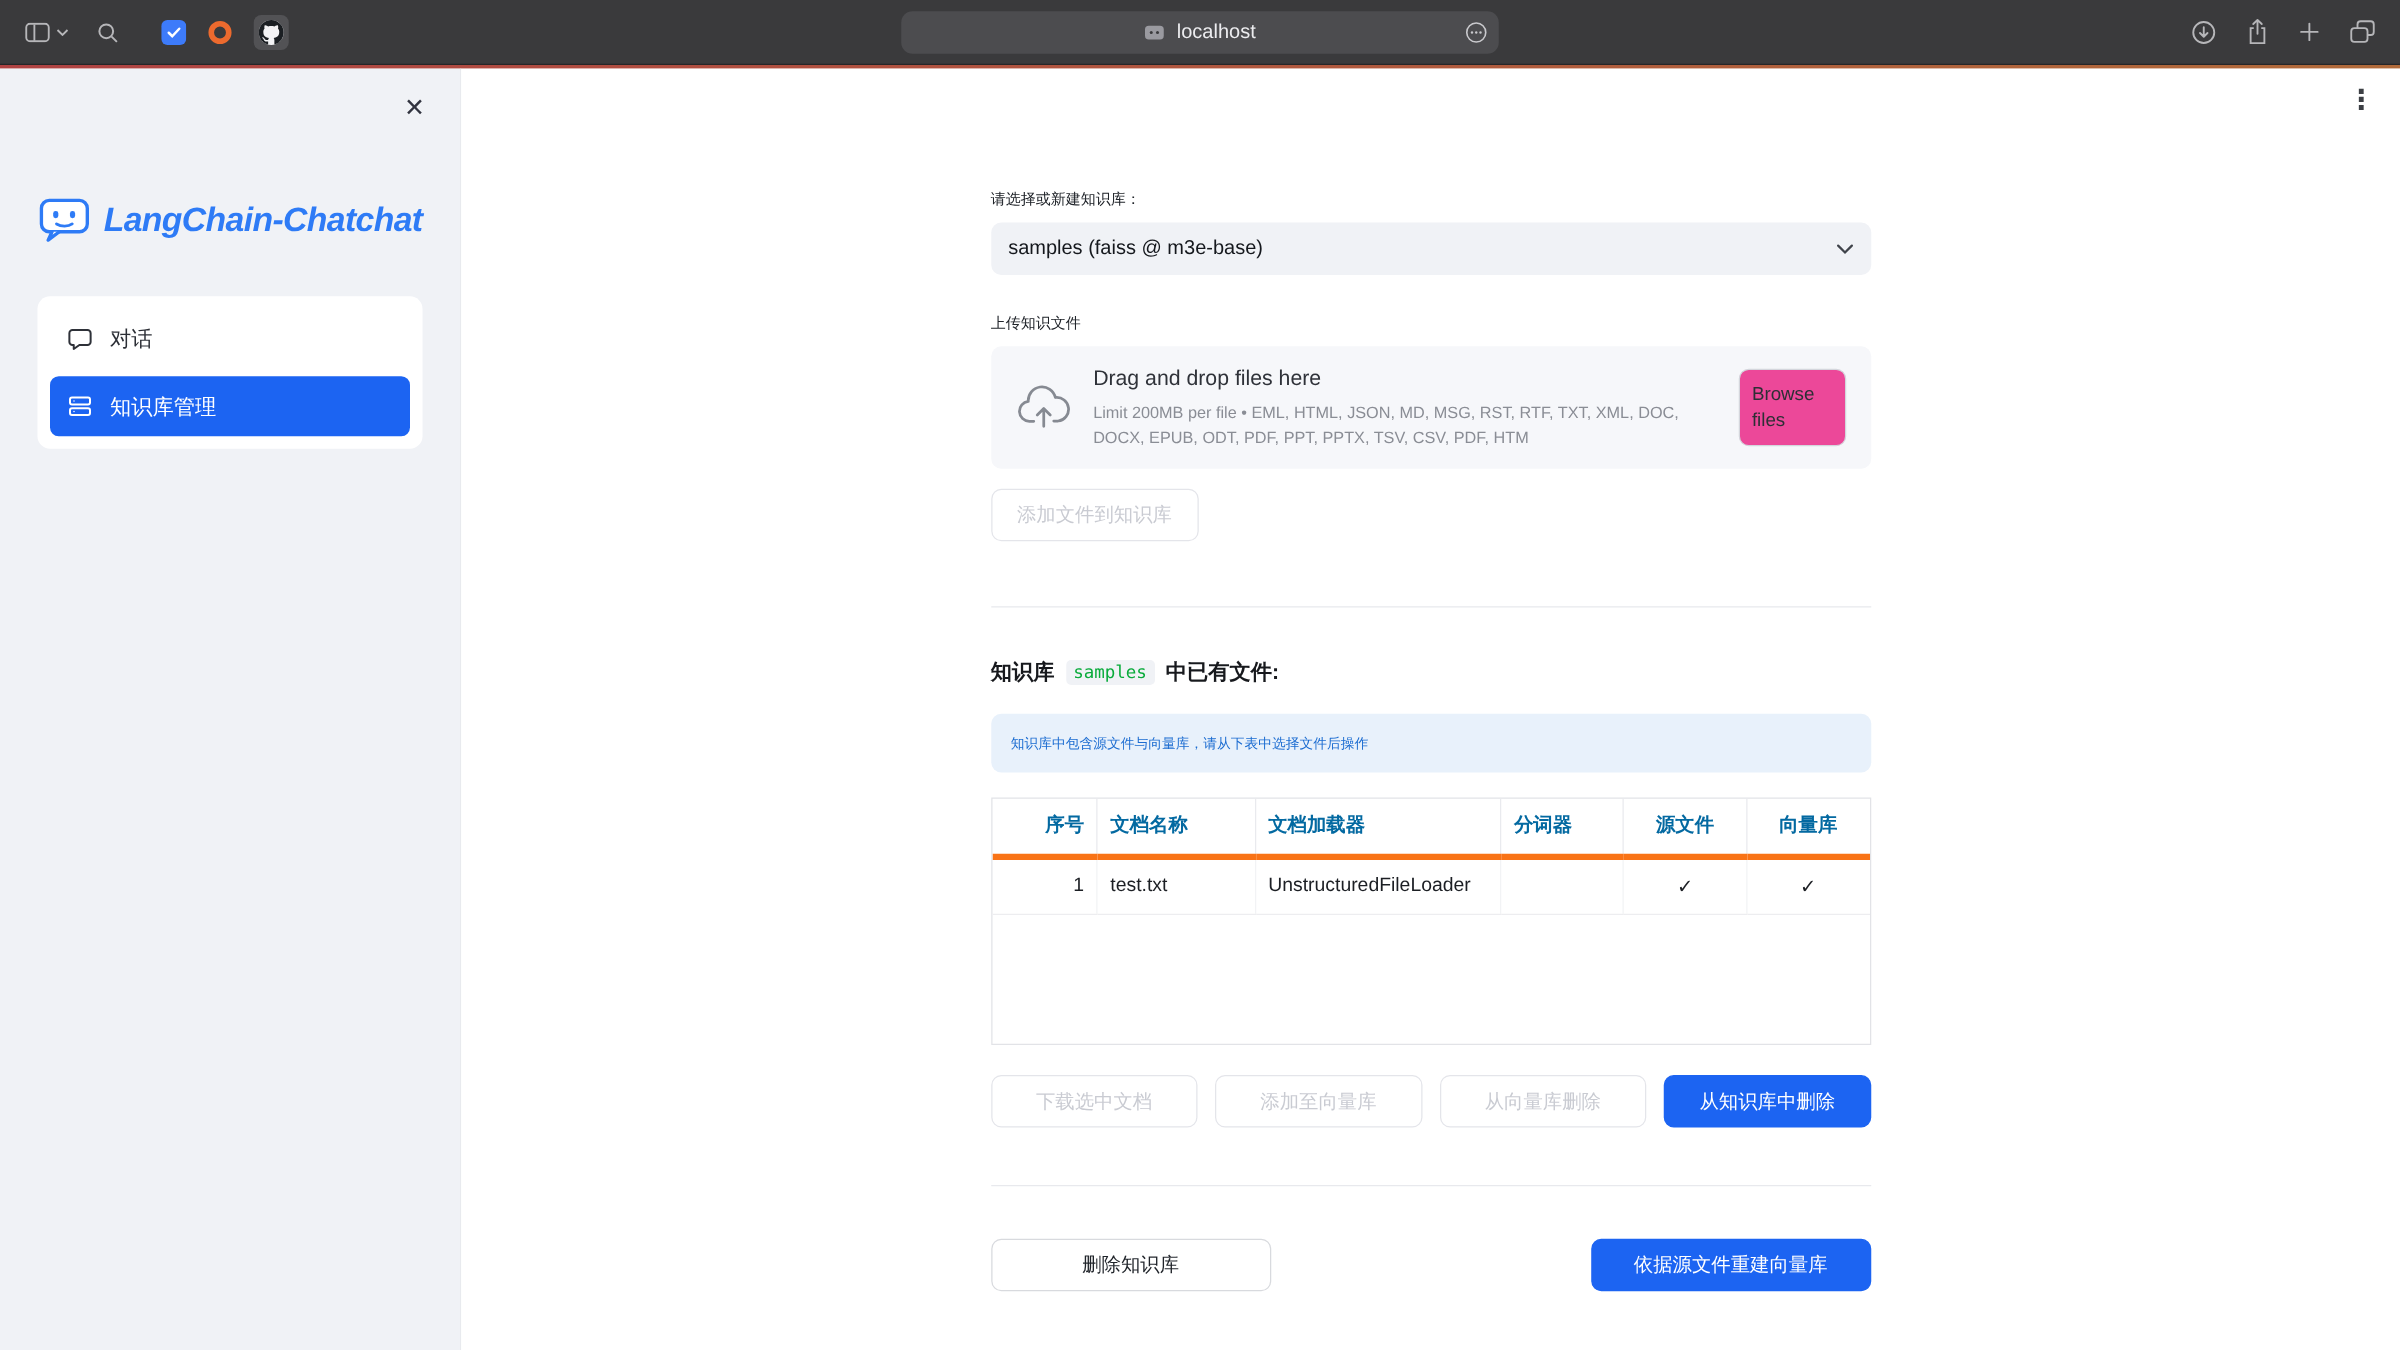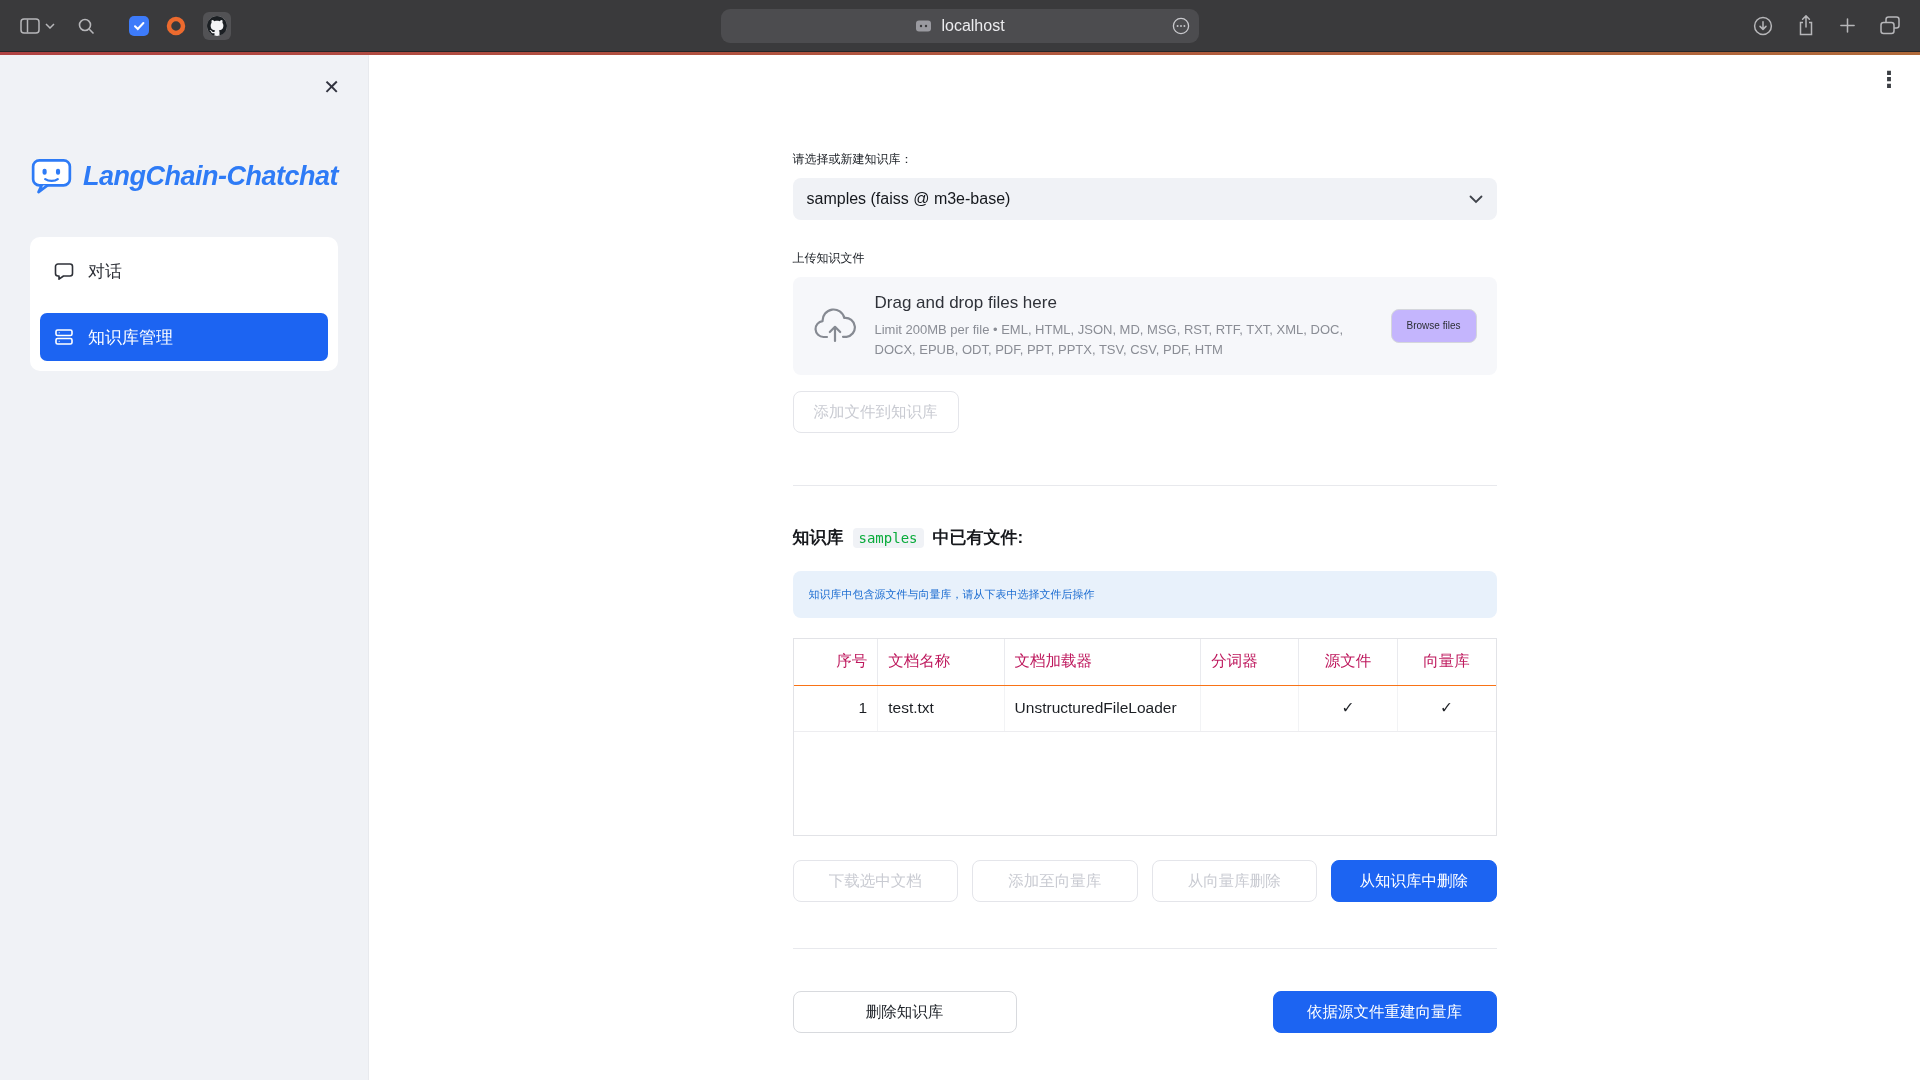--- a/index.html
+++ b/index.html
@@ -51,21 +51,21 @@
     font-size:20px; color:#31333f; line-height:1; cursor:pointer;
     padding:4px;
   }
   .logo-row { display:flex; align-items:center; gap:10px; margin-top:100px; }
   .logo-text {
     font-size:27px; font-weight:700; font-style:italic;
     color:var(--logo-blue); letter-spacing:-0.5px; white-space:nowrap;
   }
   .menu-card {
     margin-top:40px; background:#ffffff; border-radius:10px; padding:10px;
-    display:flex; flex-direction:column; gap:18px;
+    display:flex; flex-direction:column; gap:6px;
   }
   .menu-item {
     height:48px; border-radius:7px; display:flex; align-items:center;
     gap:14px; padding:0 14px; font-size:17px; color:#2c2f36; cursor:pointer;
   }
   .menu-item.active { background:var(--primary); color:#ffffff; }
 
   .main { flex:1; position:relative; background:#fff; }
   .kebab {
     position:absolute; top:14px; right:20px; font-size:22px; line-height:1;
@@ -83,22 +83,22 @@
   }
 
   .dropzone {
     background:#f6f7fa; border-radius:8px; padding:16px 20px;
     display:flex; align-items:center; gap:18px; min-height:96px;
   }
   .dz-text { flex:1; padding-right:8px; }
   .dz-title { font-size:17px; color:#2f3239; }
   .dz-limit { font-size:13px; color:#8a8d95; margin-top:7px; line-height:1.5; max-width:530px; }
   .browse-btn {
-    width:86px; background:#c4b5fd; border:1px solid #d4d6dc; border-radius:8px;
-    padding:9px 10px; font-size:10px; color:#2c2f35; text-align:center;
+    width:86px; background:#ec4899; border:1px solid #d4d6dc; border-radius:8px;
+    padding:9px 10px; font-size:15px; color:#2c2f35; text-align:left;
     line-height:1.4; cursor:pointer; font-family:inherit;
   }
 
   .btn { border-radius:8px; font-size:15.5px; font-family:inherit; cursor:pointer;
          display:flex; align-items:center; justify-content:center; }
   .btn.disabled { background:#fff; border:1px solid #e4e5ea; color:#c9cbd2; cursor:default; }
   .btn.primary  { background:var(--primary); border:1px solid var(--primary); color:#fff; }
   .btn.secondary{ background:#fff; border:1px solid #d8dade; color:#1f2329; }
 
   .add-btn { display:inline-flex; height:42px; padding:0 20px; margin-top:16px; }
@@ -117,22 +117,22 @@
 
   .info-banner {
     margin:22px 0 20px; background:#e8f1fb; color:#1b6cd1;
     border-radius:8px; padding:16px; font-size:11px;
   }
 
   .table-wrap { border:1px solid #e2e3e7; height:198px; overflow:hidden; background:#fff; }
   table.kb-table { width:100%; border-collapse:collapse; table-layout:fixed;
     font-size:15.5px; color:#1c1f24; }
   .kb-table th {
-    font-weight:400; color:#be185d; height:46px; padding:0 10px;
-    border-left:1px solid #e9eaee; border-bottom:1px solid #f97316;
+    font-weight:700; color:#0369a1; height:46px; padding:0 10px;
+    border-left:1px solid #e9eaee; border-bottom:5px solid #f97316;
     text-align:left; white-space:nowrap;
   }
   .kb-table td {
     height:46px; padding:0 10px; border-left:1px solid #f2f3f5;
     border-bottom:1px solid #ededf0; text-align:left; white-space:nowrap;
   }
   .kb-table th:first-child, .kb-table td:first-child { border-left:none; }
   .ta-r { text-align:right !important; }
   .ta-c { text-align:center !important; }
 

